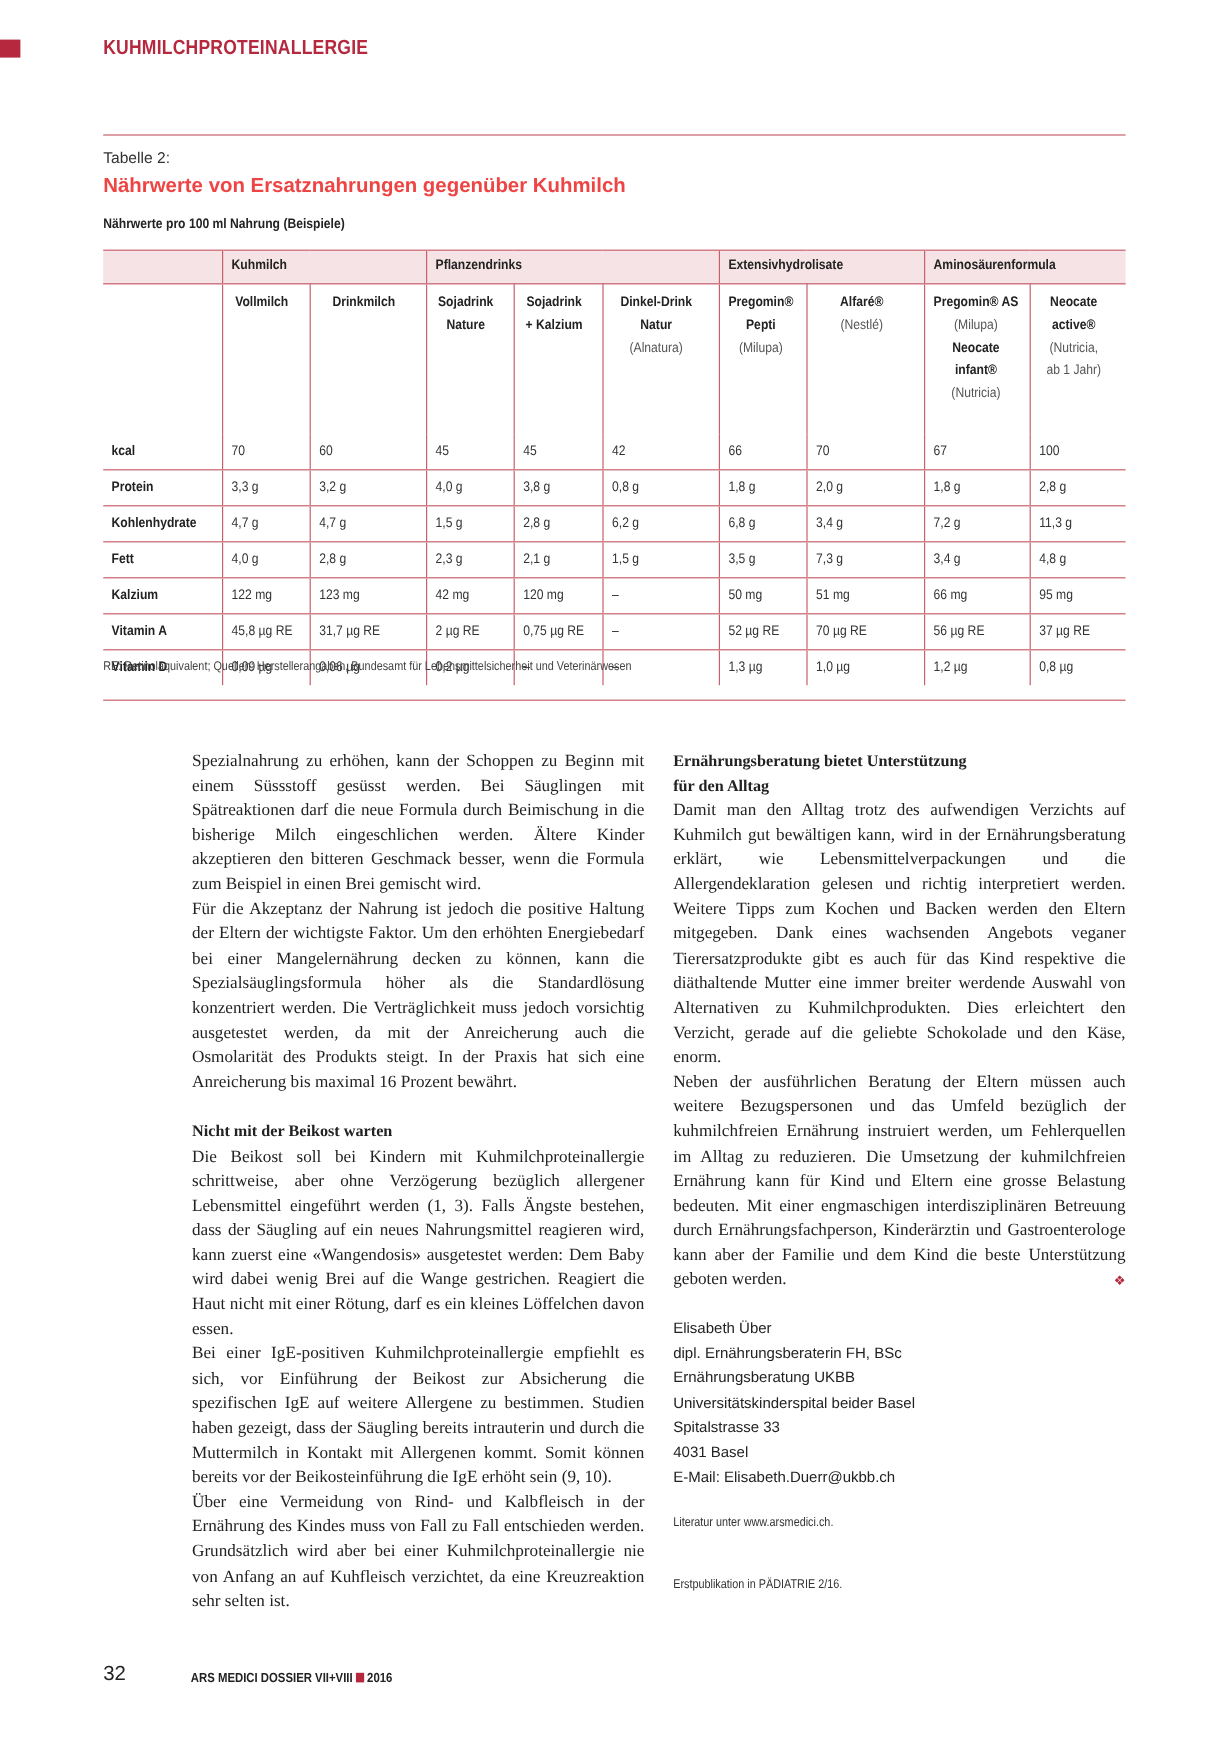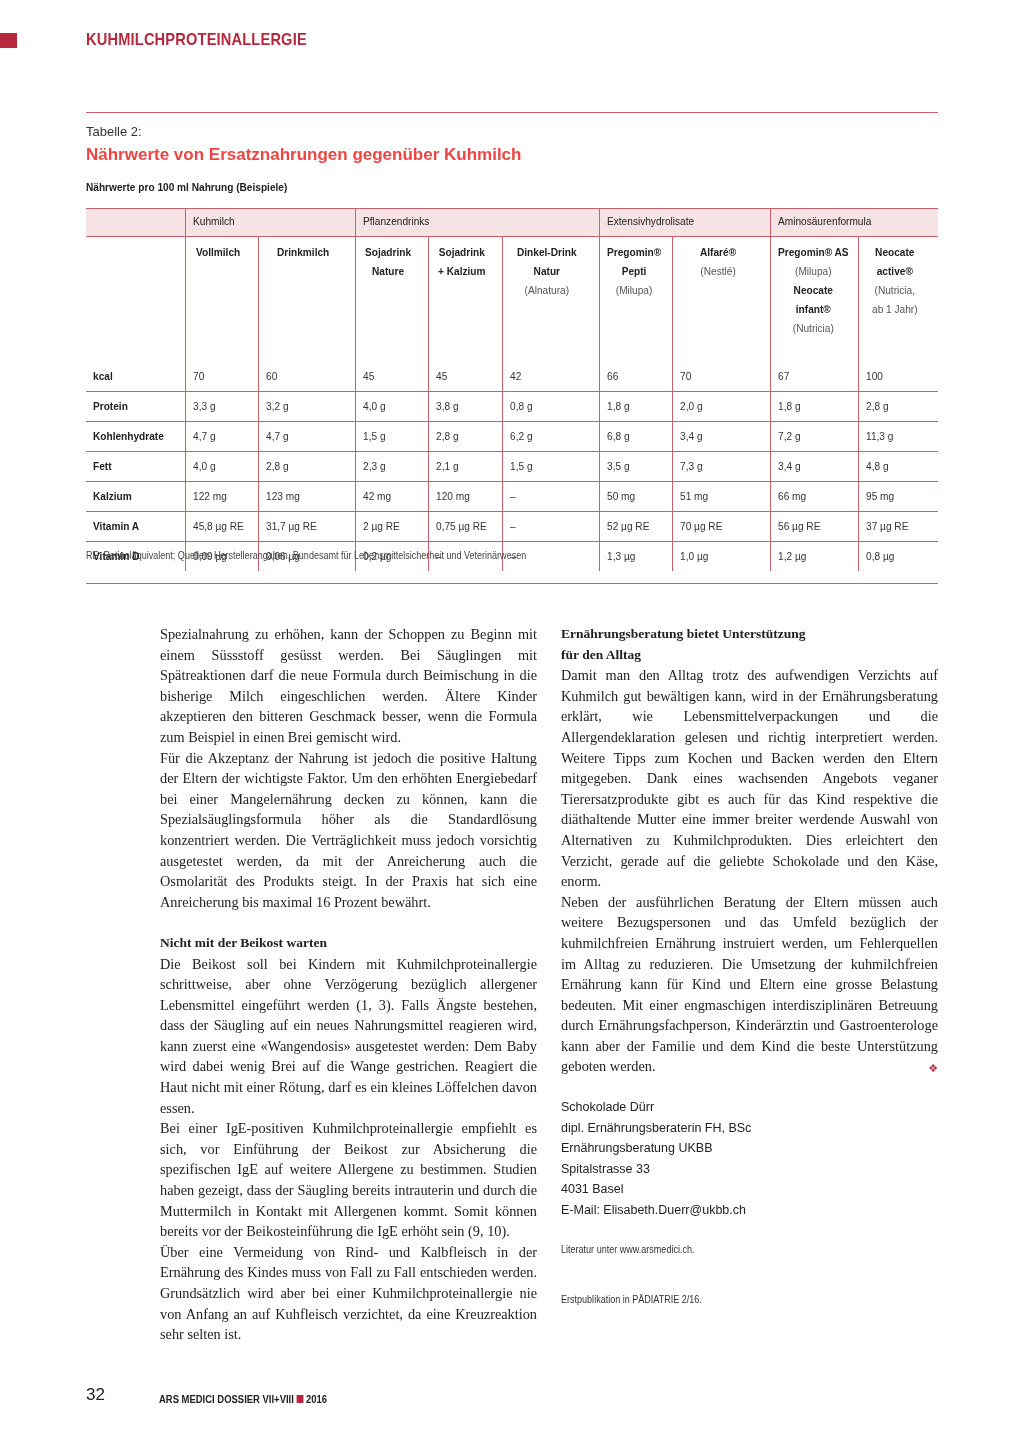--- a/index.html
+++ b/index.html
@@ -13,21 +13,21 @@
   .rule.top { top: 112px; }
   .rule.bottom { top: 583px; }
 
   .table-label { position: absolute; left: 86px; top: 124px; font-size: 13px; color: #333; }
   .table-title { position: absolute; left: 86px; top: 145px; font-size: 17px; font-weight: bold; color: #ef4444; }
   .table-subtitle { position: absolute; left: 86px; top: 181px; font-size: 11.5px; font-weight: bold; color: #222; transform: scaleX(0.88); transform-origin: left; white-space: nowrap; }
 
   table.nutri { position: absolute; left: 86px; top: 208px; width: 852px; border-collapse: collapse; font-size: 11.5px; table-layout: fixed; }
   table.nutri td, table.nutri th { text-align: left; vertical-align: top; padding: 5px 7px; font-weight: normal; color: #333; }
   table.nutri .inner { display: inline-block; transform: scaleX(0.88); transform-origin: left; white-space: nowrap; line-height: 19px; }
-  table.nutri tr.groups th { background: #f5e3e6; border-top: 1px solid #c8606e; border-bottom: 1px solid #c8606e; font-weight: normal; color: #222; height: 25px; padding-top: 3px; }
+  table.nutri tr.groups th { background: #f5e3e6; border-top: 1px solid #c8606e; border-bottom: 1px solid #c8606e; font-weight: bold; color: #222; height: 25px; padding-top: 3px; }
   table.nutri tr.products th { font-weight: bold; color: #222; height: 125px; padding-top: 6px; text-align: center; }
   table.nutri tr.products th .sub { font-weight: normal; color: #555; }
   table.nutri td.rowlabel { font-weight: bold; color: #222; }
   table.nutri tr.data td { height: 28.7px; border-bottom: 1px solid #c8606e; padding-top: 5px; }
   table.nutri tr.data.last td { border-bottom: none; }
   table.nutri .vl { border-left: 1px solid #c8606e; }
 
   .table-footnote { position: absolute; left: 86px; top: 549px; font-size: 10.5px; color: #444; transform: scaleX(0.86); transform-origin: left; white-space: nowrap; }
 
   .col { position: absolute; top: 624px; width: 377px; font-family: "Liberation Serif", "DejaVu Serif", serif; font-size: 14.3px; line-height: 20.6px; color: #222; text-align: justify; }
@@ -189,23 +189,24 @@
   <p>Die Beikost soll bei Kindern mit Kuhmilchproteinallergie schrittweise, aber ohne Verzögerung bezüglich allergener Lebensmittel eingeführt werden (1, 3). Falls Ängste bestehen, dass der Säugling auf ein neues Nahrungsmittel reagieren wird, kann zuerst eine «Wangendosis» ausgetestet werden: Dem Baby wird dabei wenig Brei auf die Wange gestrichen. Reagiert die Haut nicht mit einer Rötung, darf es ein kleines Löffelchen davon essen.</p>
   <p>Bei einer IgE-positiven Kuhmilchproteinallergie empfiehlt es sich, vor Einführung der Beikost zur Absicherung die spezifischen IgE auf weitere Allergene zu bestimmen. Studien haben gezeigt, dass der Säugling bereits intrauterin und durch die Muttermilch in Kontakt mit Allergenen kommt. Somit können bereits vor der Beikosteinführung die IgE erhöht sein (9, 10).</p>
   <p>Über eine Vermeidung von Rind- und Kalbfleisch in der Ernährung des Kindes muss von Fall zu Fall entschieden werden. Grundsätzlich wird aber bei einer Kuhmilchproteinallergie nie von Anfang an auf Kuhfleisch verzichtet, da eine Kreuzreaktion sehr selten ist.</p>
 </div>
 
 <div class="col right">
   <h3><span>Ernährungsberatung bietet Unterstützung</span><br><span>für den Alltag</span></h3>
   <p>Damit man den Alltag trotz des aufwendigen Verzichts auf Kuhmilch gut bewältigen kann, wird in der Ernährungsberatung erklärt, wie Lebensmittelverpackungen und die Allergendeklaration gelesen und richtig interpretiert werden. Weitere Tipps zum Kochen und Backen werden den Eltern mitgegeben. Dank eines wachsenden Angebots veganer Tierersatzprodukte gibt es auch für das Kind respektive die diäthaltende Mutter eine immer breiter werdende Auswahl von Alternativen zu Kuhmilchprodukten. Dies erleichtert den Verzicht, gerade auf die geliebte Schokolade und den Käse, enorm.</p>
   <p><span>Neben der ausführlichen Beratung der Eltern müssen auch weitere Bezugspersonen und das Umfeld bezüglich der kuhmilchfreien Ernährung instruiert werden, um Fehlerquellen im Alltag zu reduzieren. Die Umsetzung der kuhmilchfreien Ernährung kann für Kind und Eltern eine grosse Belastung bedeuten. Mit einer engmaschigen interdisziplinären Betreuung durch Ernährungsfachperson, Kinderärztin und Gastroenterologe kann aber der Familie und dem Kind die beste Unterstützung geboten werden.</span><span class="endmark">❖</span></p>
   <div class="contact">
-    <div>Schokolade Dürr</div>
+    <div>Elisabeth Über</div>
     <div>dipl. Ernährungsberaterin FH, BSc</div>
     <div>Ernährungsberatung UKBB</div>
+    <div>Universitätskinderspital beider Basel</div>
     <div>Spitalstrasse 33</div>
     <div>4031 Basel</div>
     <div>E-Mail: Elisabeth.Duerr@ukbb.ch</div>
   </div>
   <div class="smallnote" style="margin-top:18px;">Literatur unter www.arsmedici.ch.</div>
   <div class="smallnote" style="margin-top:30px;">Erstpublikation in PÄDIATRIE 2/16.</div>
 </div>
 
 <div class="footer-page">32</div>
 <div class="footer-journal">

